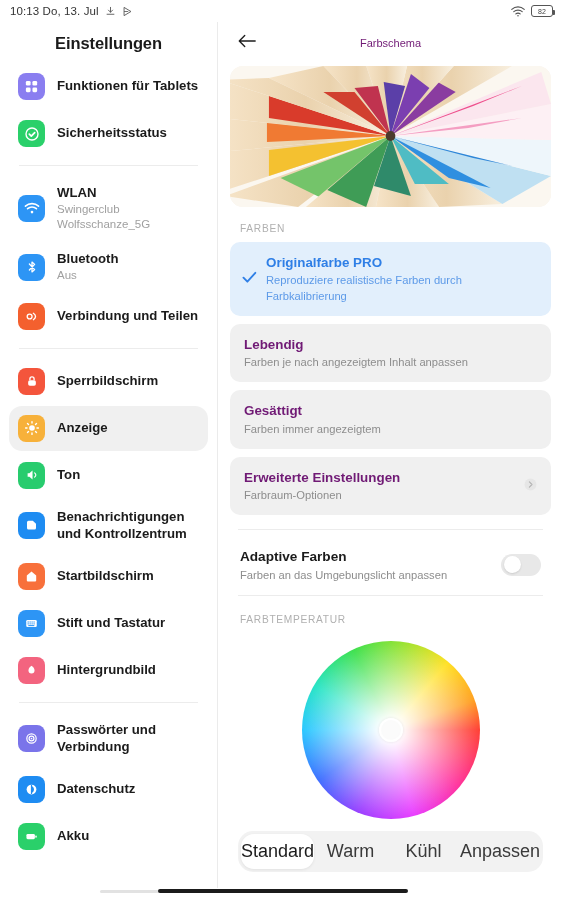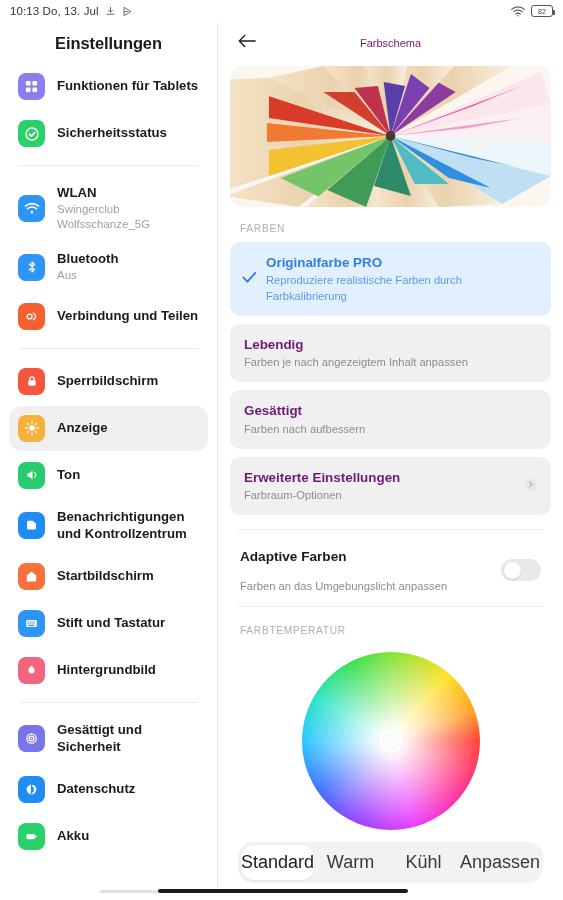--- a/index.html
+++ b/index.html
@@ -107,21 +107,21 @@
   .opt .chev { position: absolute; right: 14px; top: 50%; transform: translateY(-50%); color: #c9c9c9; }
 
   .hr { height: 1px; background: #ececec; margin: 14px 8px 14px 8px; }
 
   .row-toggle {
     display: flex; align-items: center; justify-content: space-between;
     padding: 4px 10px 0 10px; gap: 10px;
   }
   .rt-text { display: flex; flex-direction: column; }
   .rt-title { font-size: 13.6px; font-weight: 700; color: #1b1b1b; line-height: 1.3; }
-  .rt-sub { font-size: 11.2px; color: #8d8d8d; margin-top: 14px; }
+  .rt-sub { font-size: 11.2px; color: #8d8d8d; margin-top: 3px; }
   .toggle {
     width: 40px; height: 22px; border-radius: 11px; background: #e8e8e8;
     position: relative; flex: 0 0 40px;
   }
   .toggle .knob {
     position: absolute; top: 2.5px; left: 2.5px; width: 17px; height: 17px;
     border-radius: 50%; background: #fff; box-shadow: 0 1px 2px rgba(0,0,0,.12);
   }
 
   .wheel-wrap { display: flex; justify-content: center; padding: 8px 0 10px 0; }
@@ -370,21 +370,21 @@
 
         <div class="nav-item">
           <span class="nav-ic" style="background:#7a74ea">
             <svg width="15" height="15" viewBox="0 0 16 16">
                 <circle cx="8" cy="8" r="5" fill="none" stroke="#fff" stroke-width="1.3"></circle>
                 <circle cx="8" cy="8" r="2.6" fill="none" stroke="#fff" stroke-width="1.3"></circle>
                 <circle cx="8" cy="8" r="0.9" fill="#fff"></circle>
               </svg>
           </span>
           <span class="nav-text">
-            <span class="nav-label">Gesättigt und Sicherheit</span>
+            <span class="nav-label">Passwörter und Verbindung</span>
           </span>
         </div>
 
         <div class="nav-item">
           <span class="nav-ic" style="background:#1e8cf2">
             <svg width="15" height="15" viewBox="0 0 16 16">
                 <circle cx="8" cy="8" r="5.2" fill="#fff"></circle>
                 <path d="M8 3.2v9.6" stroke="#1e8cf2" stroke-width="1.3"></path>
                 <path d="M8 4.6c1.6 0 2.6 1.4 2.6 3.4S9.6 11.4 8 11.4z" fill="#1e8cf2"></path>
               </svg>
@@ -489,21 +489,21 @@
           <span class="opt-sub">Reproduziere realistische Farben durch Farbkalibrierung</span>
         </div>
 
         <div class="opt">
           <span class="opt-title">Lebendig</span>
           <span class="opt-sub">Farben je nach angezeigtem Inhalt anpassen</span>
         </div>
 
         <div class="opt">
           <span class="opt-title">Gesättigt</span>
-          <span class="opt-sub">Farben nach aufbessern</span>
+          <span class="opt-sub">Farben immer angezeigtem</span>
         </div>
 
         <div class="opt">
           <span class="opt-title">Erweiterte Einstellungen</span>
           <span class="opt-sub">Farbraum-Optionen</span>
           <span class="chev">
             <svg width="13" height="13" viewBox="0 0 14 14">
                 <circle cx="7" cy="7" r="6.4" fill="#e6e6e6"></circle>
                 <path d="M5.8 4.2L8.6 7l-2.8 2.8" stroke="#b3b3b3" stroke-width="1.2" fill="none" stroke-linecap="round" stroke-linejoin="round"></path>
               </svg>

